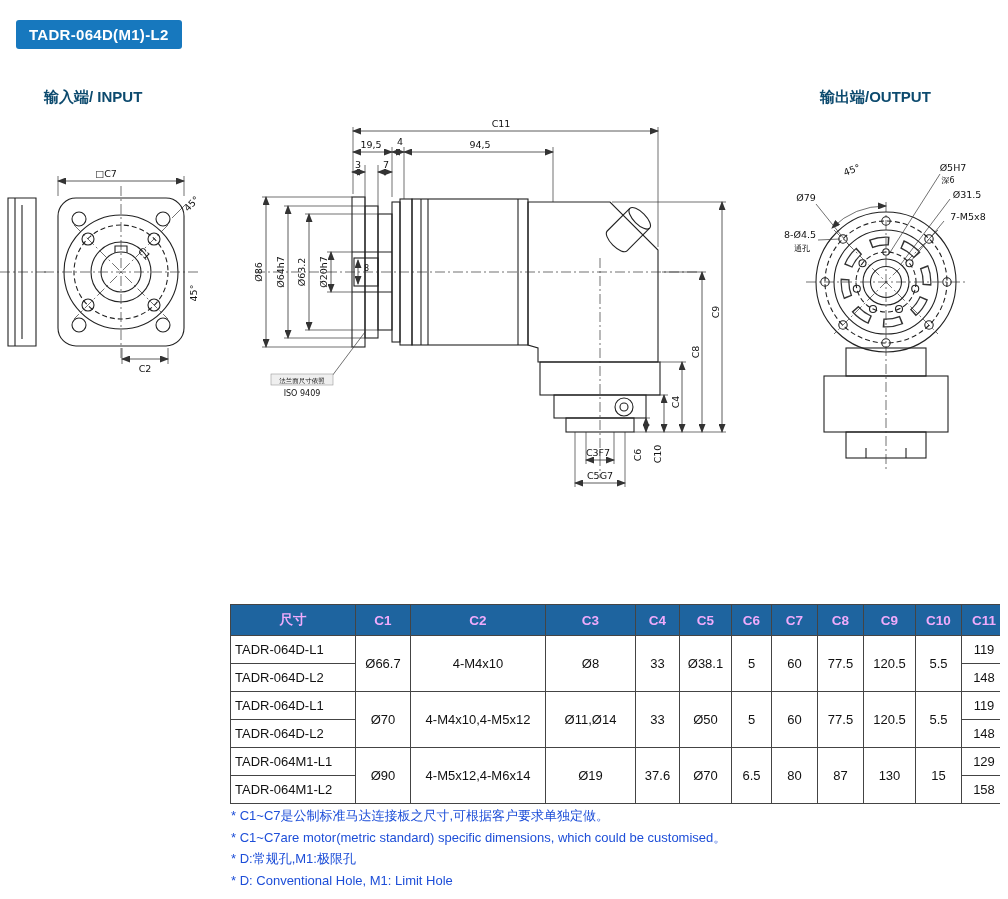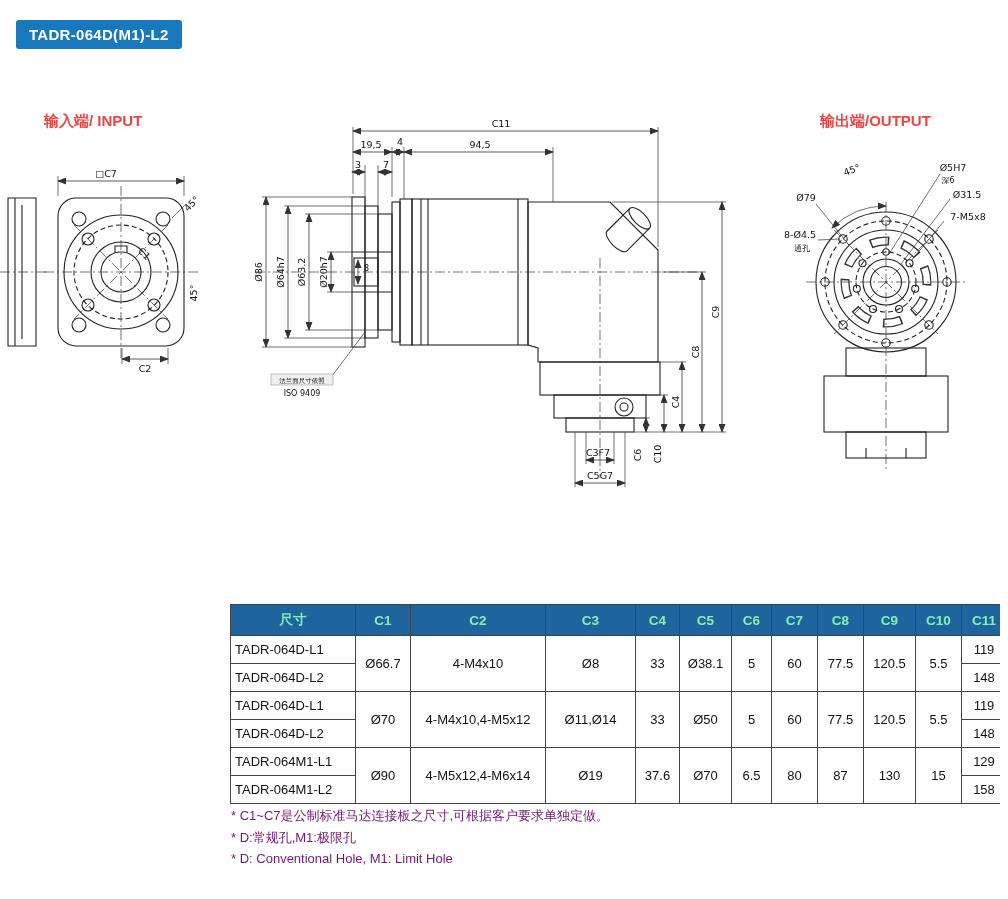--- a/index.html
+++ b/index.html
@@ -1,37 +1,37 @@
 <!DOCTYPE html>
 <html><head>
 <meta charset="utf-8">
 <style>
   html,body{margin:0;padding:0;background:#fff;}
   .page{position:relative;width:1000px;height:899px;background:#fff;overflow:hidden;
         font-family:"Liberation Sans",sans-serif;color:#111;}
   .badge{position:absolute;left:16px;top:20px;background:#1778be;color:#fff;
          font-weight:bold;font-size:15px;padding:6px 13px;border-radius:3px;letter-spacing:.3px;}
-  .end-label{position:absolute;top:88px;font-size:15px;font-weight:600;color:#ef4444;margin-top:24px;}
+  .end-label{position:absolute;top:88px;font-size:15px;font-weight:600;color:#0c4a6e;}
   .input-label{left:44px;}
   .output-label{left:820px;}
   svg.drawing{position:absolute;left:0;top:0;}
   svg .o{stroke:#222;stroke-width:1.1;fill:none;}
   svg .el{stroke:#333;stroke-width:.7;fill:none;}
   svg .dl{stroke:#333;stroke-width:.8;fill:none;}
   svg .c{stroke:#333;stroke-width:.7;fill:none;stroke-dasharray:10 3 2 3;}
   svg .dc{stroke-dasharray:5 3;}
   svg .t{font-family:"DejaVu Sans",sans-serif;font-size:9.5px;fill:#111;stroke:none;}
   svg .t2{font-size:8px;}
   svg .t3{font-size:6.5px;}
   table.dims{position:absolute;left:230px;top:604px;border-collapse:collapse;table-layout:fixed;width:777px;}
   table.dims th,table.dims td{border:1px solid #444;font-size:13px;padding:0 4px;}
-  table.dims th{background:#1e649f;color:#86efac;font-weight:600;height:30px;font-size:13.5px;}
+  table.dims th{background:#1e649f;color:#f0abfc;font-weight:600;height:30px;font-size:13.5px;}
   table.dims td{height:27px;text-align:center;background:#fff;}
   table.dims td.model{text-align:left;}
-  .footnotes{position:absolute;left:231px;top:805px;font-size:13px;line-height:21.5px;color:#701a75;}
+  .footnotes{position:absolute;left:231px;top:805px;font-size:13px;line-height:21.5px;color:#1d4ed8;}
 </style>
 </head>
 <body>
 
 <div class="page">
 
   <div class="badge">TADR-064D(M1)-L2</div>
   <div class="end-label input-label">输入端/ INPUT</div>
   <div class="end-label output-label">输出端/OUTPUT</div>
 
@@ -350,17 +350,18 @@
       </tr>
       <tr>
         <td class="model">TADR-064M1-L2</td>
         <td>158</td>
       </tr>
     </tbody>
   </table>
 
   <div class="footnotes">
     <div>* C1~C7是公制标准马达连接板之尺寸,可根据客户要求单独定做。</div>
+    <div>* C1~C7are motor(metric standard)  specific dimensions, which could be customised。</div>
     <div>* D:常规孔,M1:极限孔</div>
     <div>* D: Conventional Hole, M1: Limit Hole</div>
   </div>
 
 </div>
 
 </body></html>

